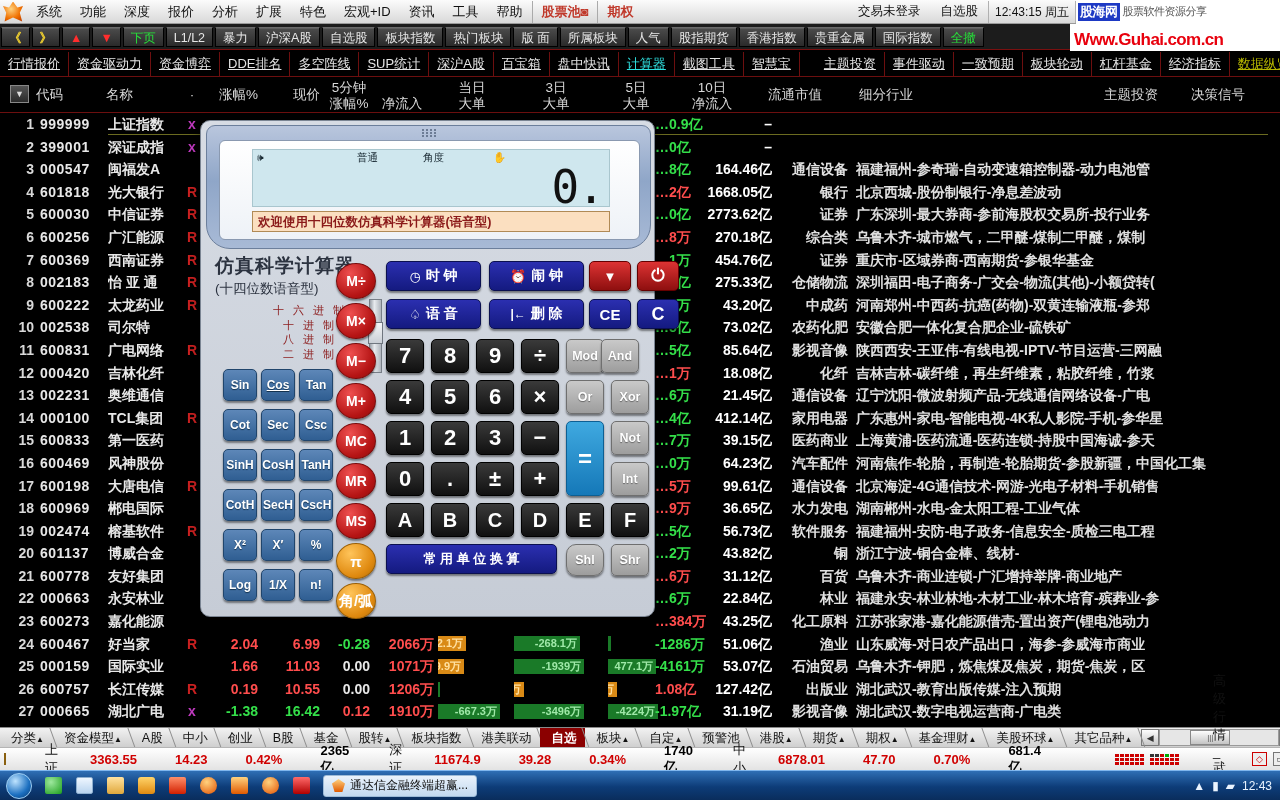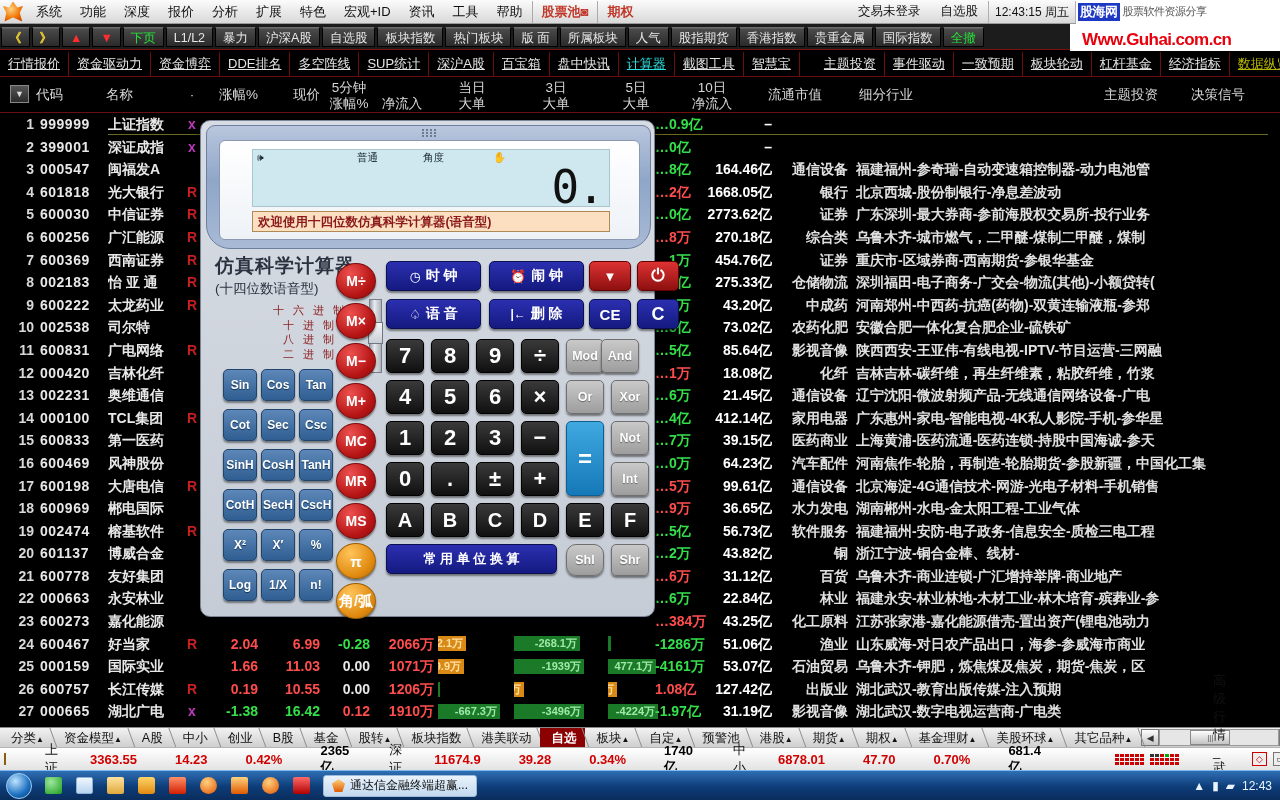--- a/index.html
+++ b/index.html
@@ -50,21 +50,21 @@
   
   .toolrow1 {
     position:absolute; left:0; top:24px; width:1070px; height:26px;
     background:#1c1c1c; display:flex; align-items:center;
     border-bottom:1px solid #7a1010;
   }
   .brandrow {
     position:absolute; left:1070px; top:24px; width:210px; height:32px;
     background:#fff; overflow:hidden; display:flex;align-items:center;
   }
-  .brandrow .www{color:#e8000d;font-weight:bold;font-size:17px;letter-spacing:-.6px;margin-left:12px;text-align:center;}
+  .brandrow .www{color:#e8000d;font-weight:bold;font-size:17px;letter-spacing:-.6px;margin-left:4px;text-align:center;}
   .tbtn {
     height:20px;line-height:20px;margin:0 1px;padding:0 7px;
     font-size:12.5px;color:#e6e6e6;white-space:nowrap;
     background:linear-gradient(#4c4c4c,#2a2a2a);
     border:1px solid #000; border-top-color:#6b6b6b;
     box-shadow:inset 0 1px 0 #5d5d5d;
     cursor:default;
   }
   .tbtn.green{color:#27e03a;}
   .tbtn.arrowy{color:#f2d230;font-weight:bold;}
@@ -810,21 +810,21 @@
         <div>二  进  制</div>
       </div>
       <div class="slider">
         <div class="sliderthumb"></div>
       </div>
 
       <div class="kb" id="keypad" style="left:0;top:0;width:455px;height:367px;">
           <div class="key blue" style="left: 22px; top: 118px; width: 34px; height: 32px;">
             <span>Sin</span>
           </div>
-          <div class="key blue" style="left: 60px; top: 118px; width: 34px; height: 32px;">
+          <div class="key blue" style="left: 60px; top: 118px; width: 34px; height: 32px; text-decoration: underline;">
             <span>Cos</span>
           </div>
           <div class="key blue" style="left: 98px; top: 118px; width: 34px; height: 32px;">
             <span>Tan</span>
           </div>
           <div class="key blue" style="left: 22px; top: 158px; width: 34px; height: 32px;">
             <span>Cot</span>
           </div>
           <div class="key blue" style="left: 60px; top: 158px; width: 34px; height: 32px;">
             <span>Sec</span>

